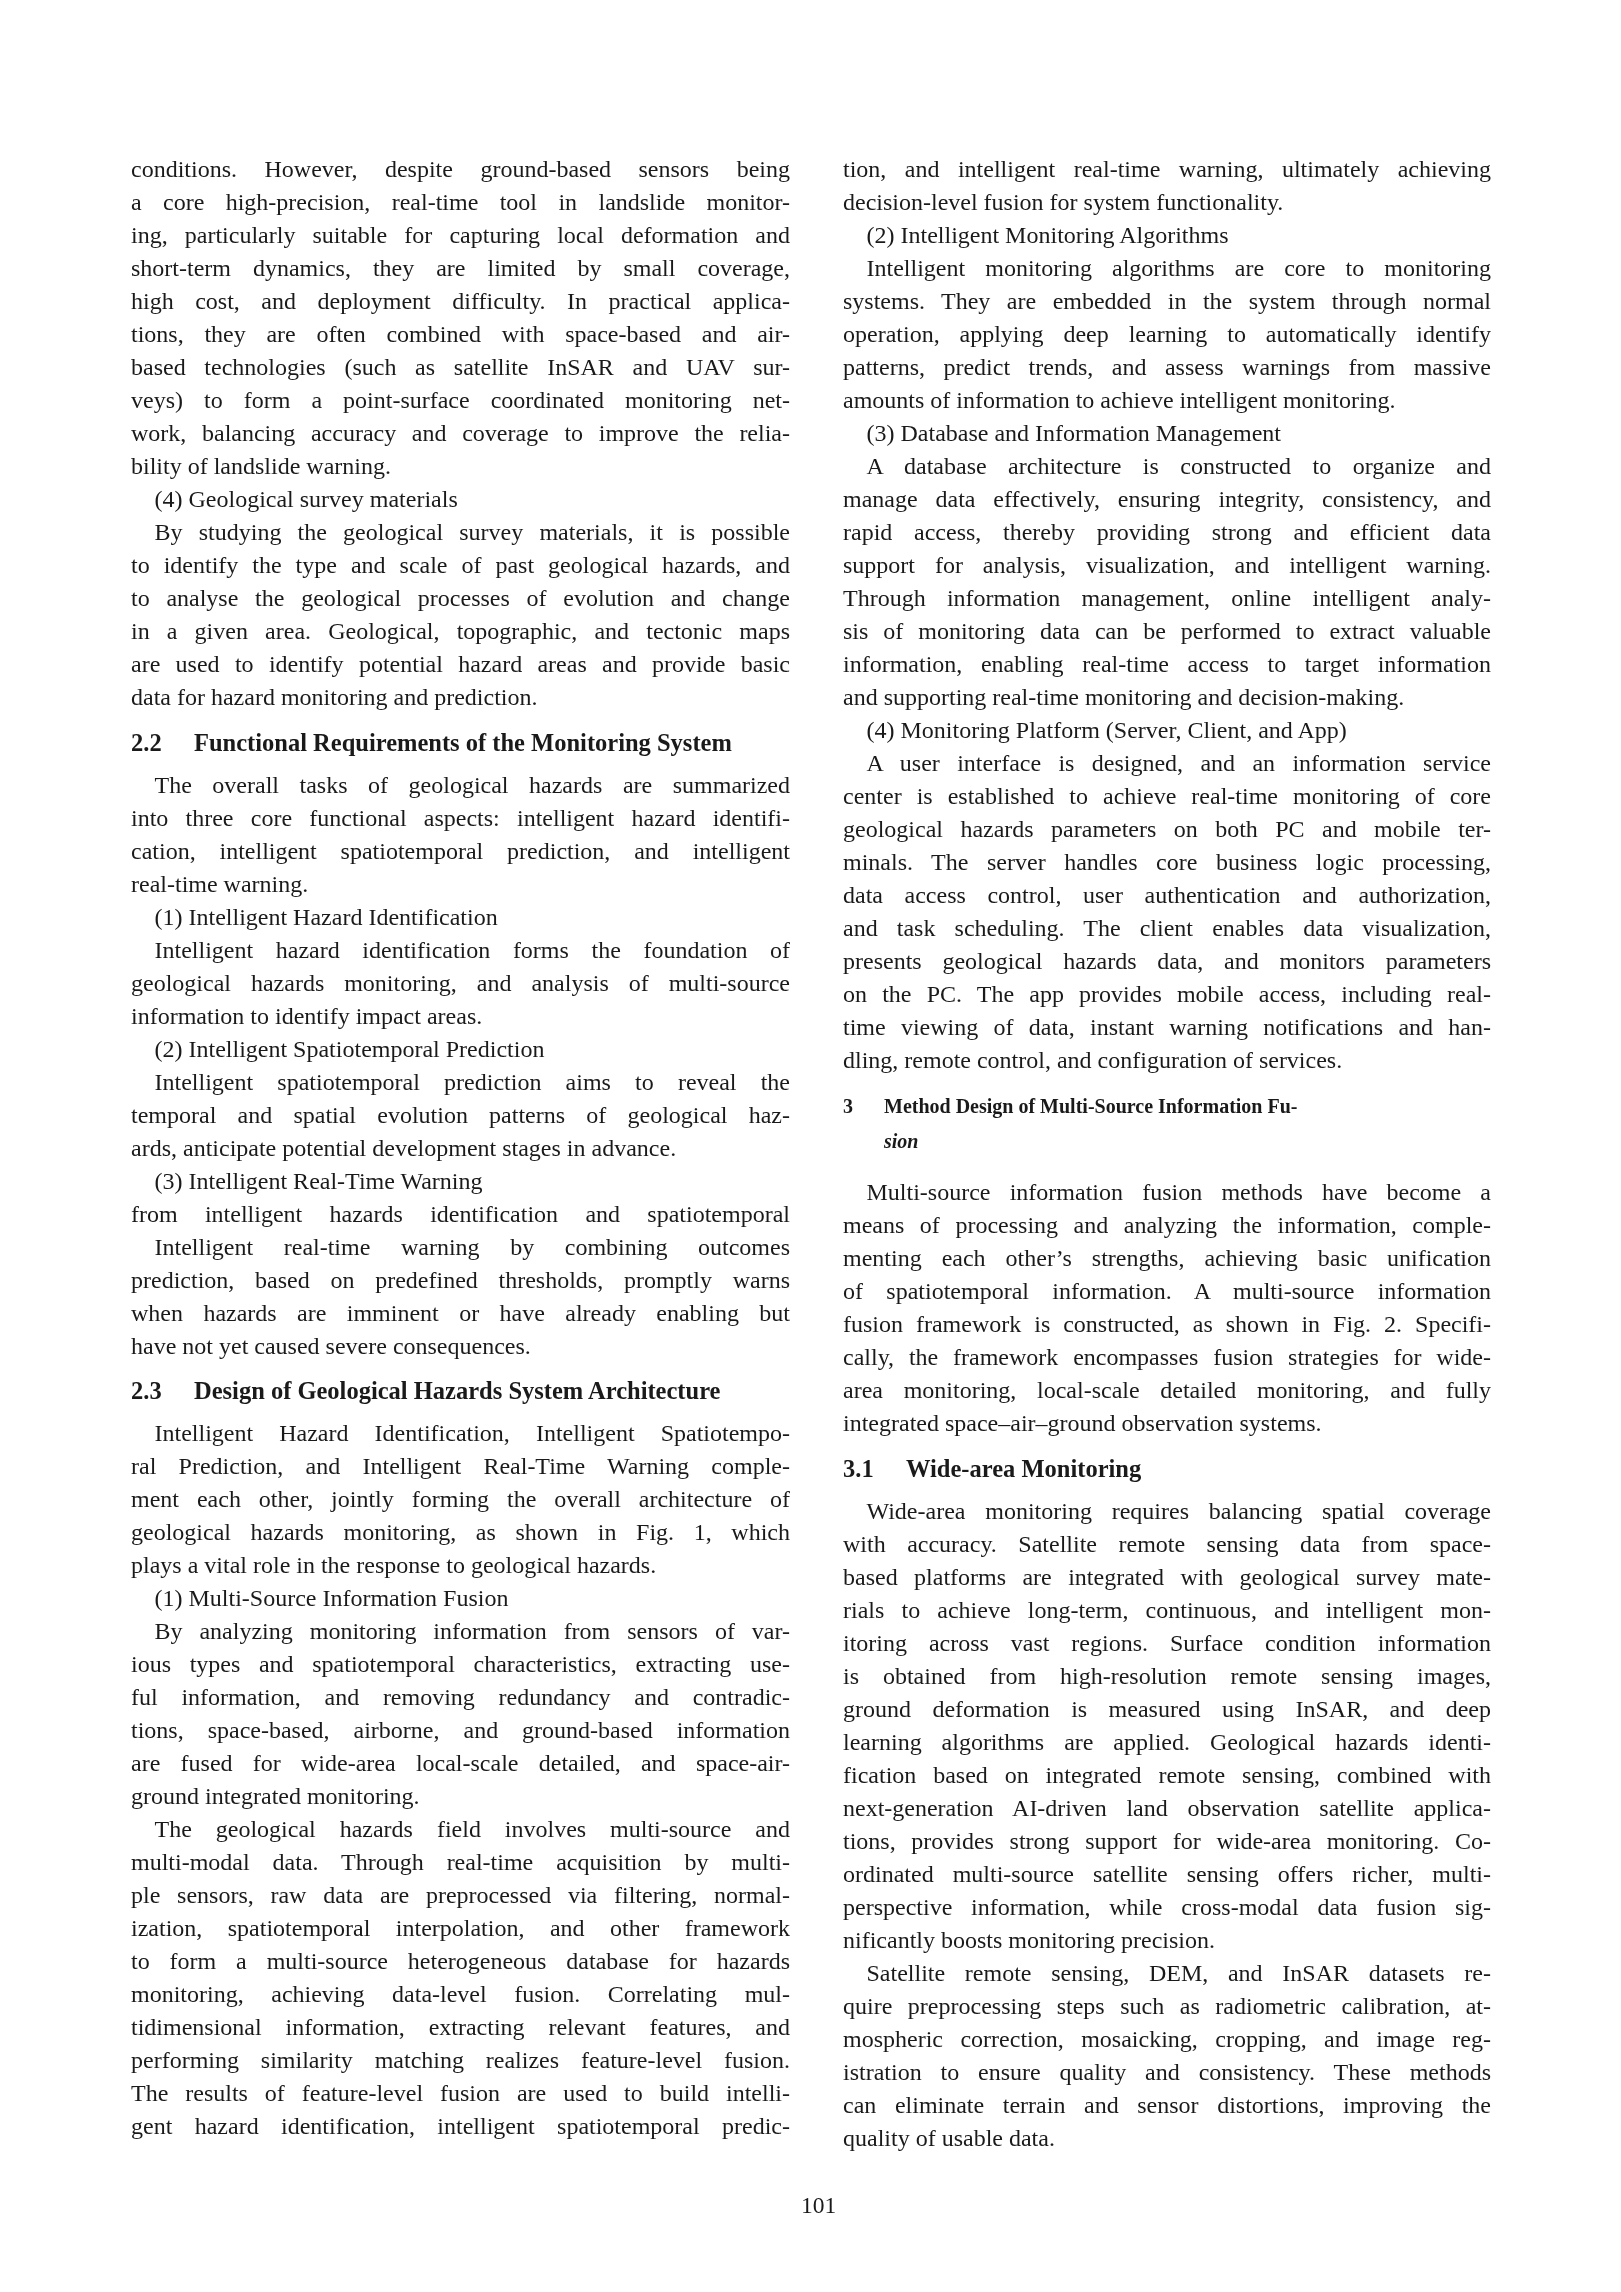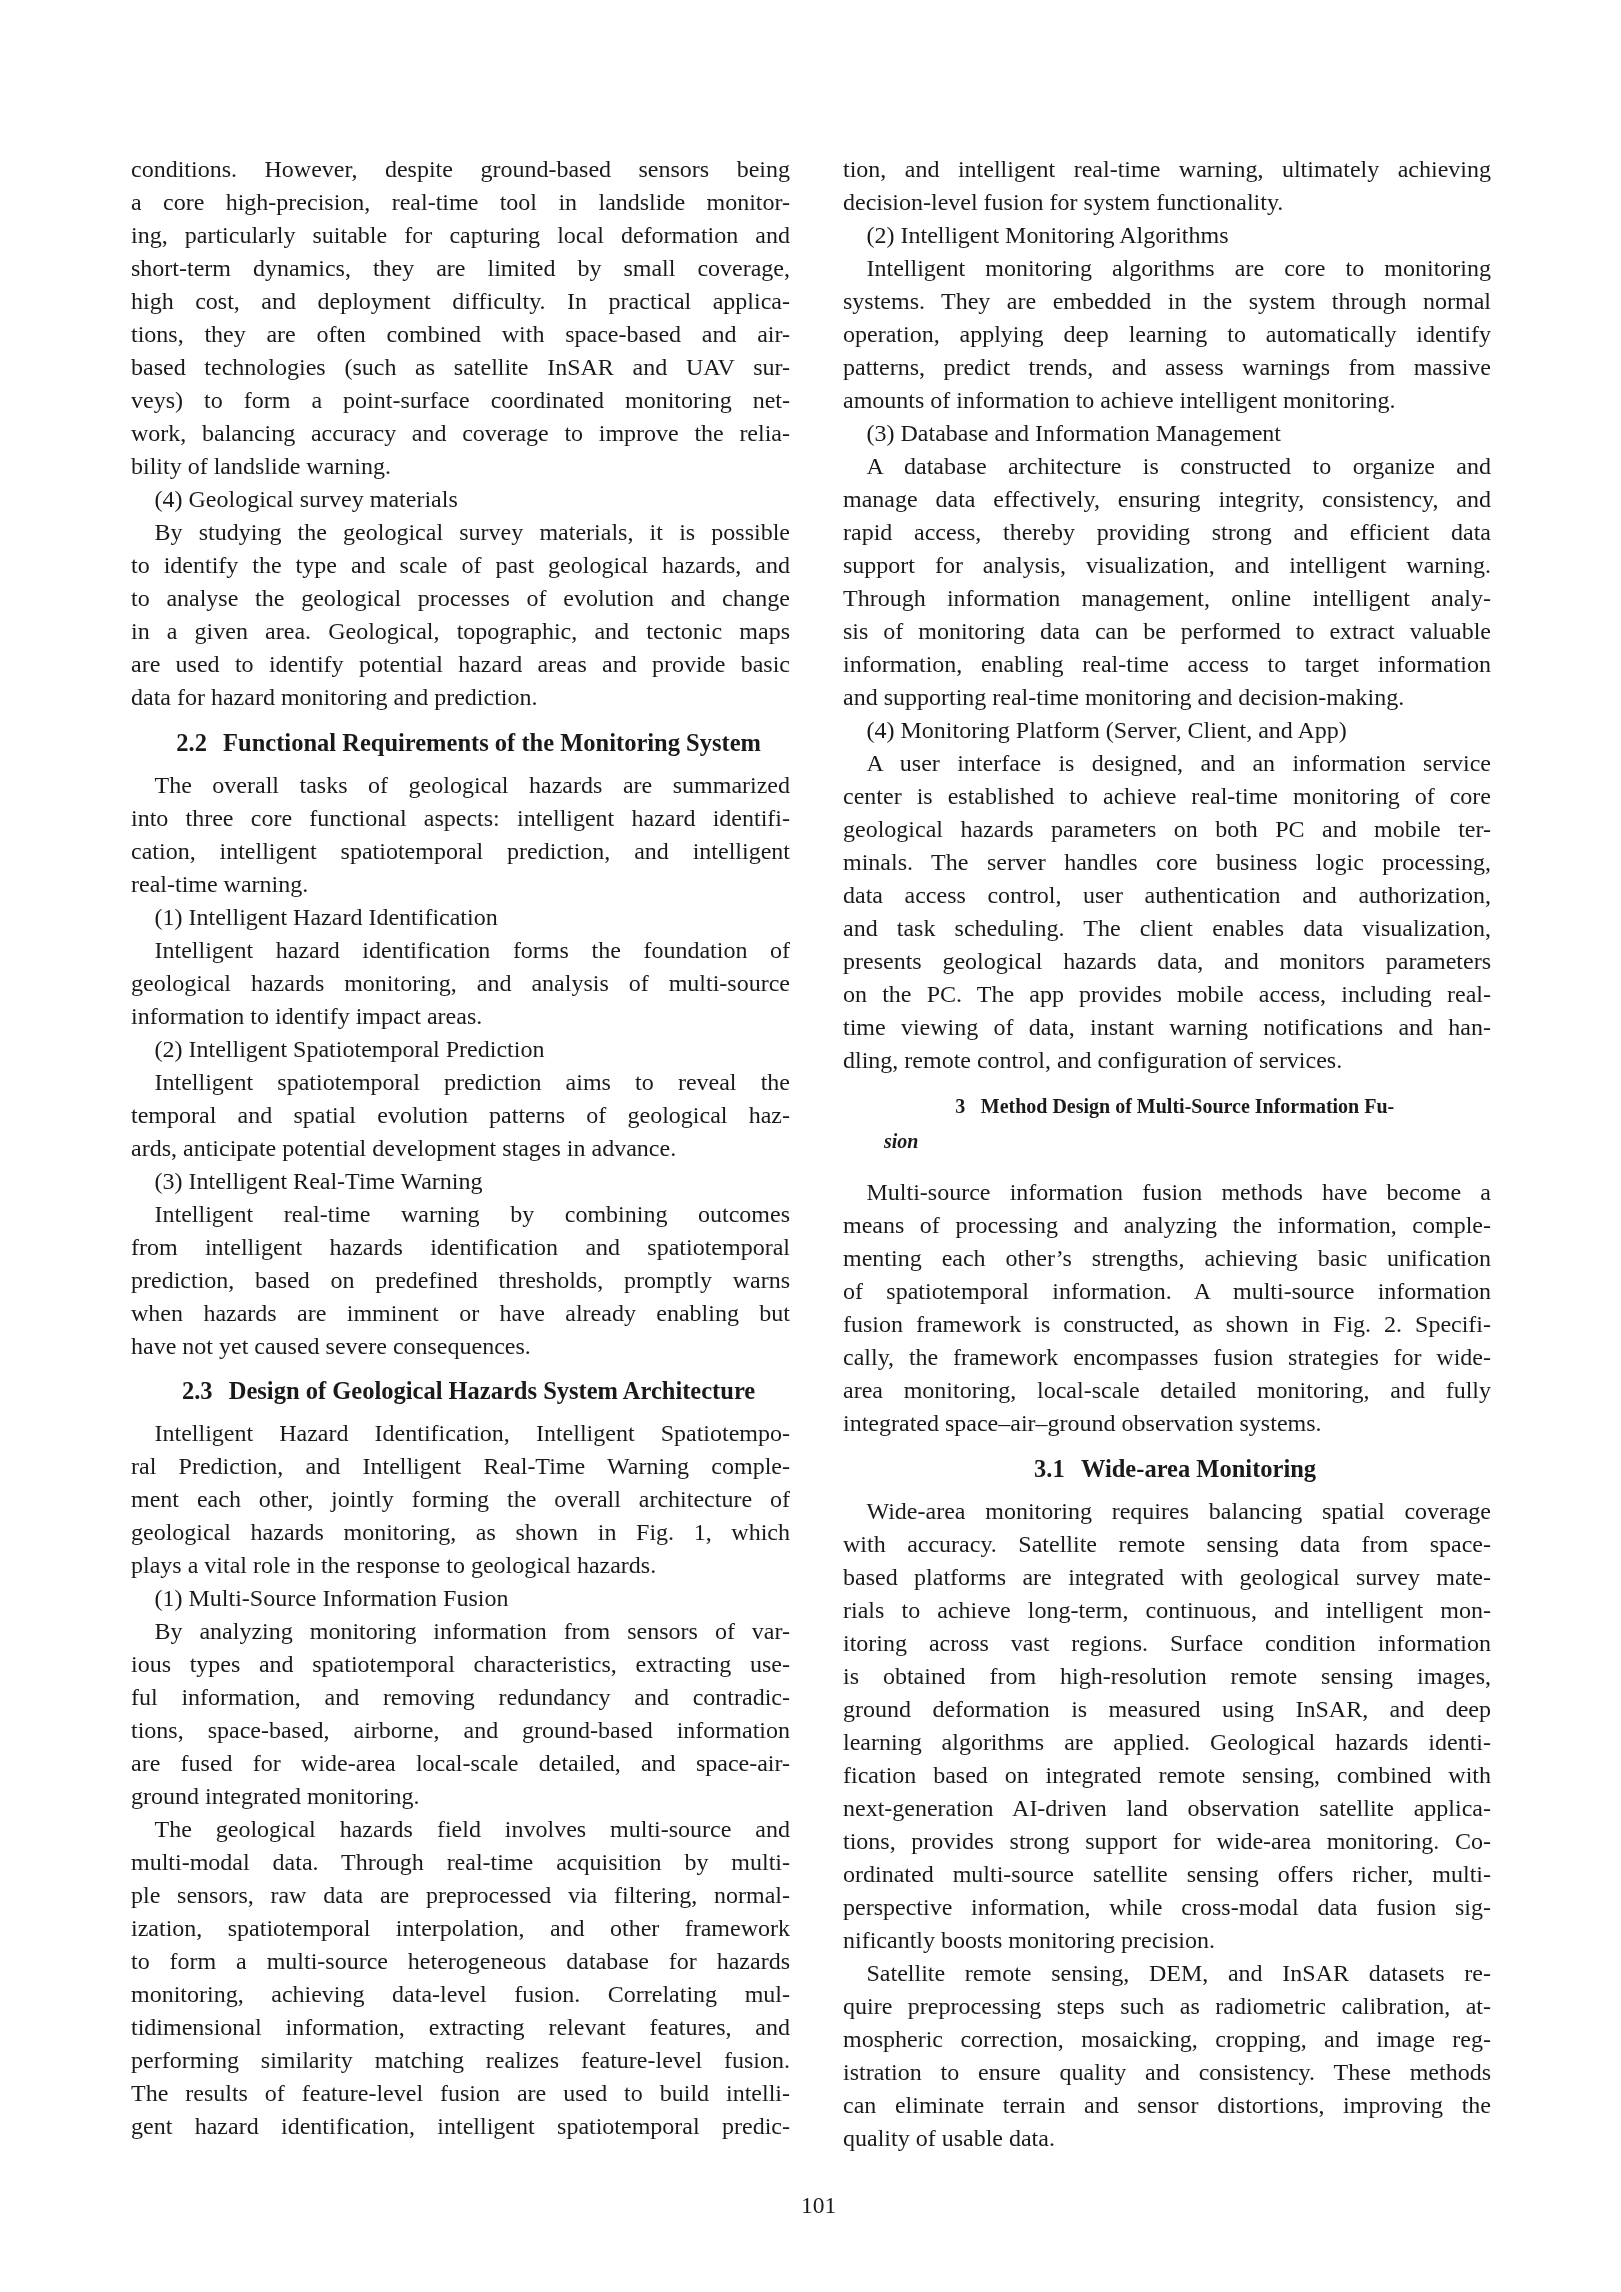--- a/index.html
+++ b/index.html
@@ -11,21 +11,21 @@
   .line { display: block; height: 33px; line-height: 33px; font-size: 24px;
           white-space: nowrap; text-align: justify; text-align-last: justify; }
   .line.last { text-align-last: left; }
   .line.indent { padding-left: 23.5px; }
   .heading { display: block; font-weight: bold; font-size: 24.5px; white-space: nowrap;
              height: 33px; line-height: 33px; }
   .heading .num { display: inline-block; width: 63px; }
   .heading.h1 { font-size: 20px; height: 35px; line-height: 35px; }
   .heading.h1 .num { width: 41px; }
   .heading.h1 .cont { padding-left: 41px; font-style: italic; }
-  .gap-before { margin-top: 11.8px; text-align: center; }
+  .gap-before { margin-top: 11.8px; }
   .gap-after { margin-bottom: 9.8px; }
   .gap-after-h1 { margin-bottom: 17.6px; }
   .page-number { position: absolute; top: 2192px; left: 8px; width: 1621px; text-align: center;
                  font-size: 23.5px; }
 </style>
 </head>
 <body>
 
 <div class="col col-left">
   <div>
@@ -70,22 +70,22 @@
 
   <span class="line last indent">(2) Intelligent Spatiotemporal Prediction</span>
   <div>
     <span class="line indent">Intelligent spatiotemporal prediction aims to reveal the</span>
     <span class="line">temporal and spatial evolution patterns of geological haz-</span>
     <span class="line last">ards, anticipate potential development stages in advance.</span>
   </div>
 
   <span class="line last indent">(3) Intelligent Real-Time Warning</span>
   <div>
+    <span class="line">from intelligent hazards identification and spatiotemporal</span>
     <span class="line indent">Intelligent real-time warning by combining outcomes</span>
-    <span class="line">from intelligent hazards identification and spatiotemporal</span>
     <span class="line">prediction, based on predefined thresholds, promptly warns</span>
     <span class="line">when hazards are imminent or have already enabling but</span>
     <span class="line last">have not yet caused severe consequences.</span>
   </div>
 
   <div class="heading gap-before gap-after">
     <span class="num">2.3</span><span>Design of Geological Hazards System Architecture</span>
   </div>
   <div>
     <span class="line indent">Intelligent Hazard Identification, Intelligent Spatiotempo-</span>

